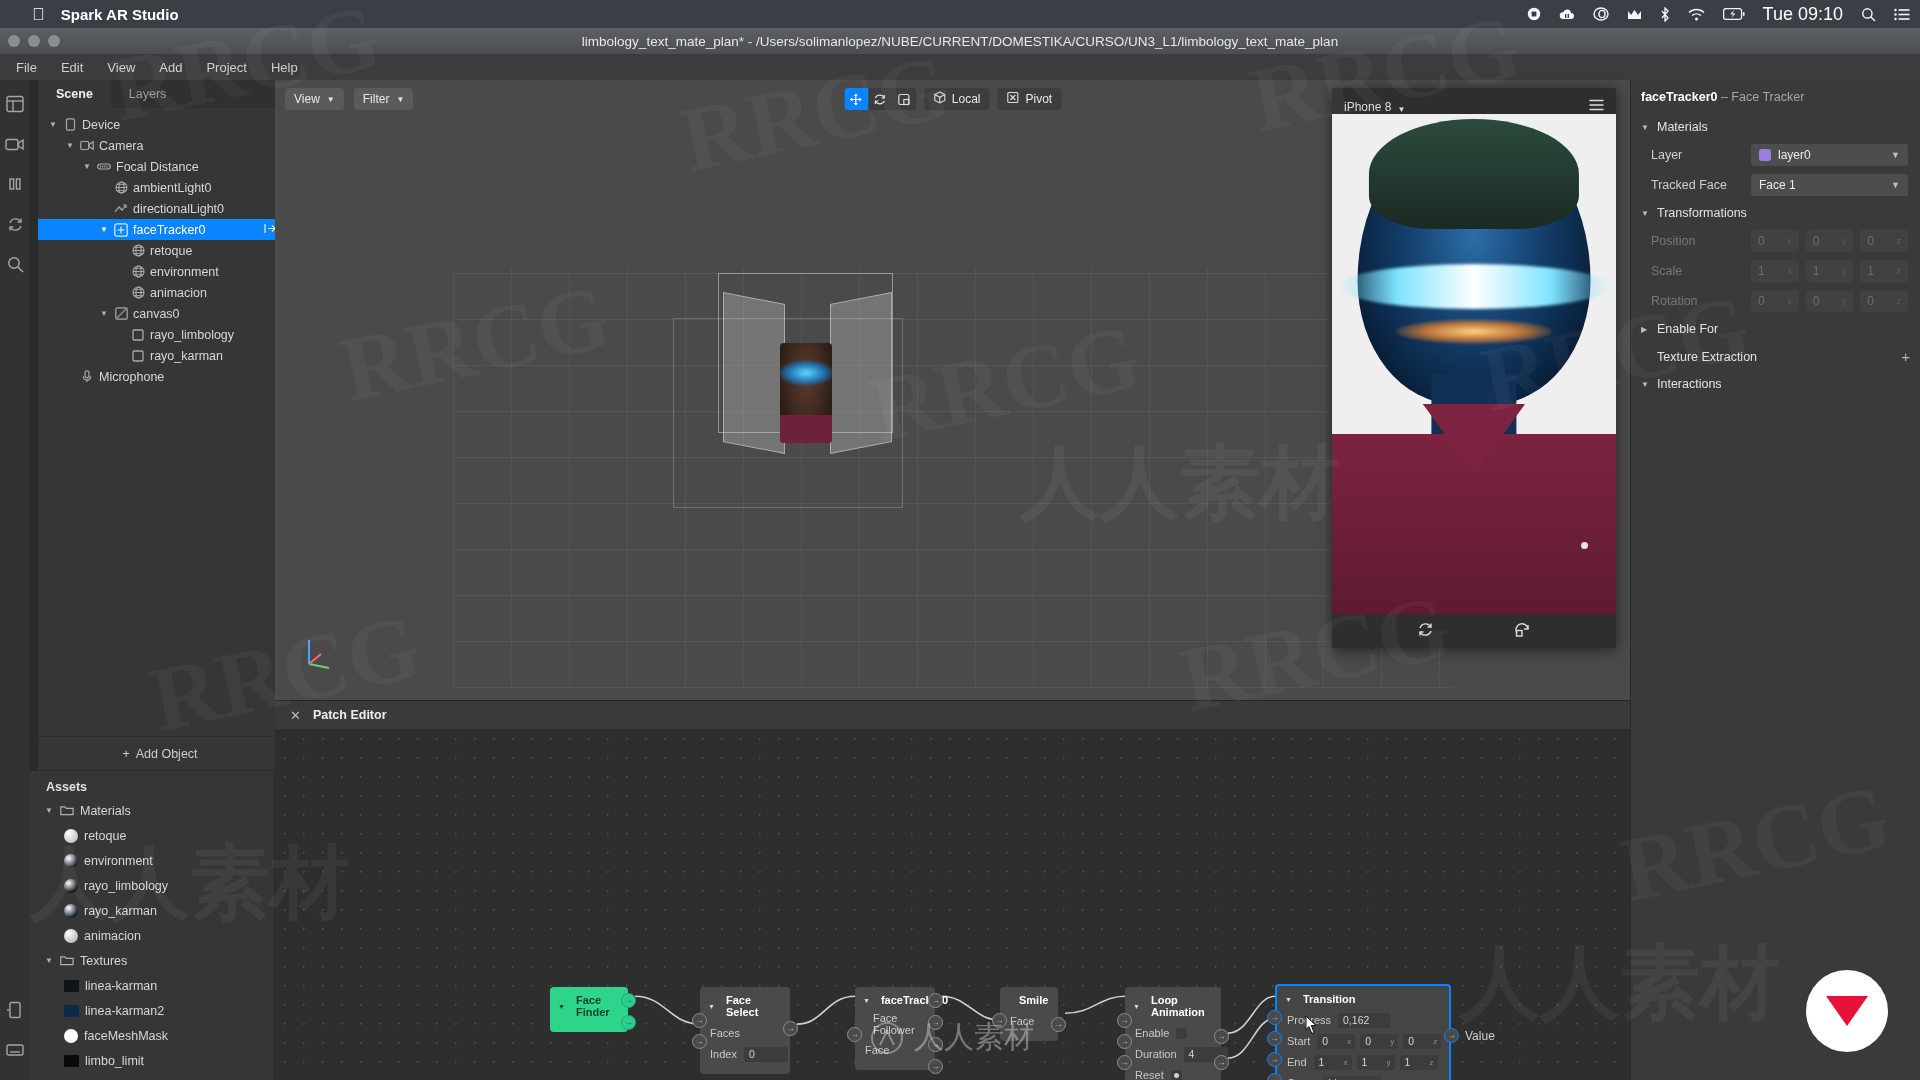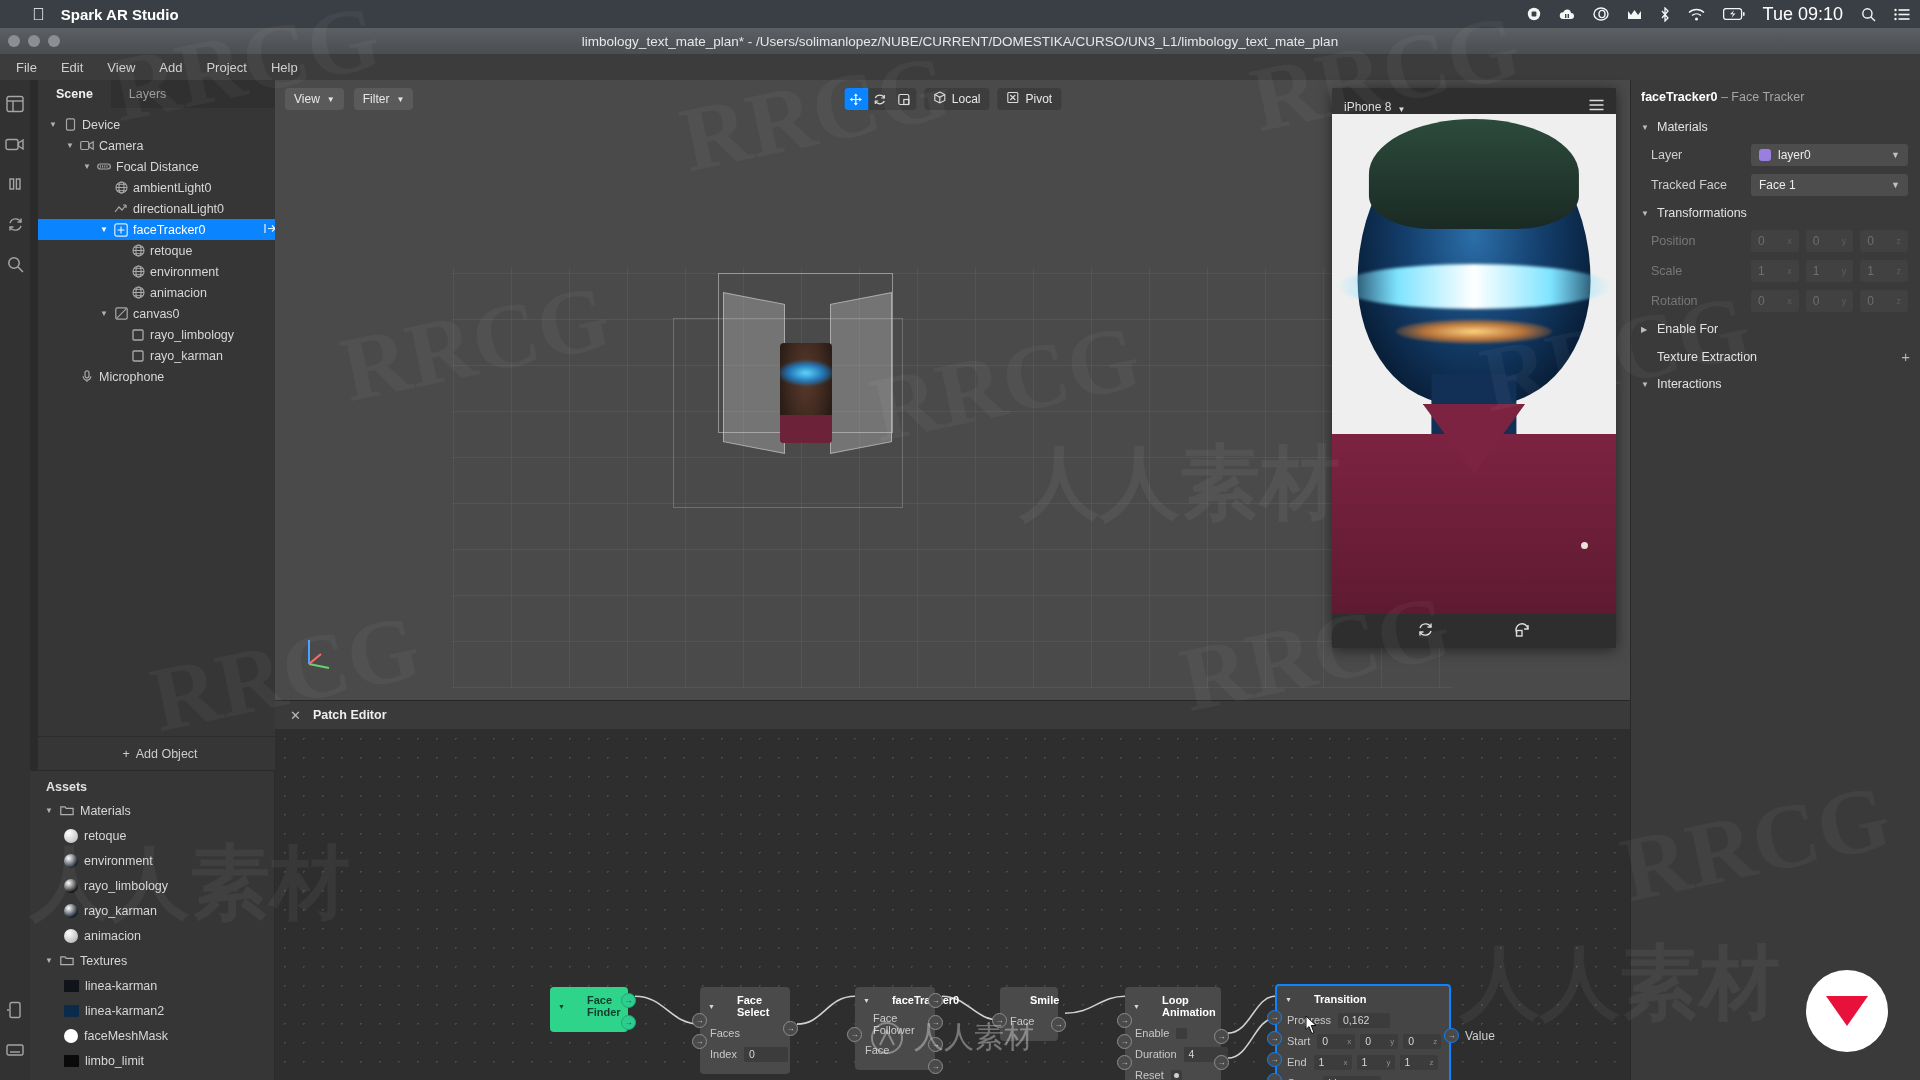--- a/index.html
+++ b/index.html
@@ -264,21 +264,21 @@
     background-color:#2e2e2e;
     background-image: radial-gradient(circle, #4a4a4a 1px, transparent 1px);
     background-size: 19px 19px;
     overflow:hidden;
   }
   .node {
     position:absolute; background:#4a4a4a; border-radius:4px; color:#e3e3e3;
     font-size:11px; padding:7px 0 8px 0;
   }
   .node .nhead {
-    display:flex; align-items:center; gap:22px; padding:0 10px 6px 8px;
+    display:flex; align-items:center; gap:11px; padding:0 10px 6px 8px;
     font-weight:bold; font-size:11px; color:#fff;
   }
   .node .nhead .tri { font-size:7px; color:#d8d8d8; }
   .node .sub { padding:0 10px 5px 18px; font-size:11px; color:#cfcfcf; }
   .prow2 { display:flex; align-items:center; height:18px; padding:0 8px 0 10px; gap:7px; margin-bottom:3px; }
   .prow2 .pl { color:#c9c9c9; font-size:11px; }
   .nfield {
     height:15px; min-width:38px; background:#3c3c3c; border-radius:2px;
     display:flex; align-items:center; padding:0 5px; font-size:10.5px; color:#d6d6d6;
     position:relative;

